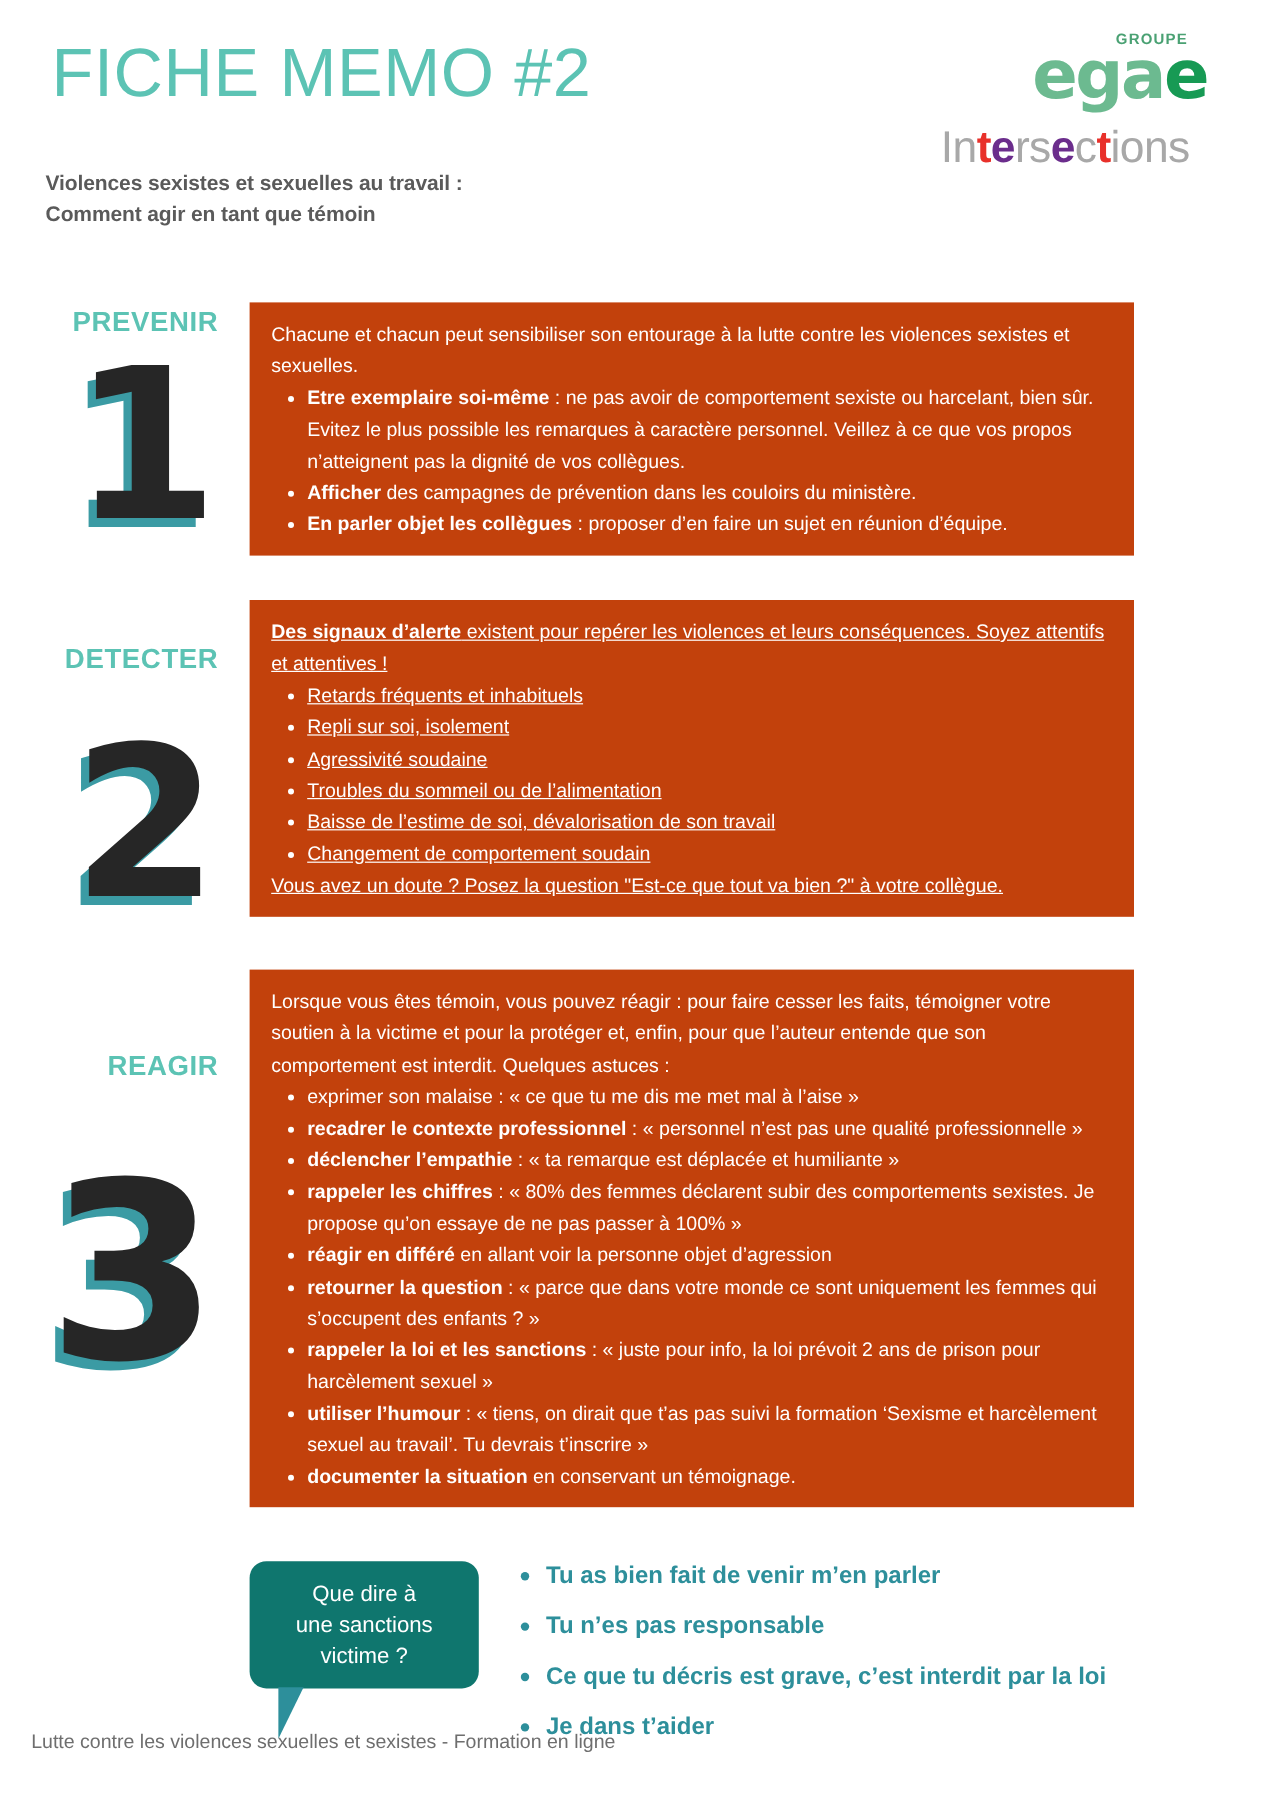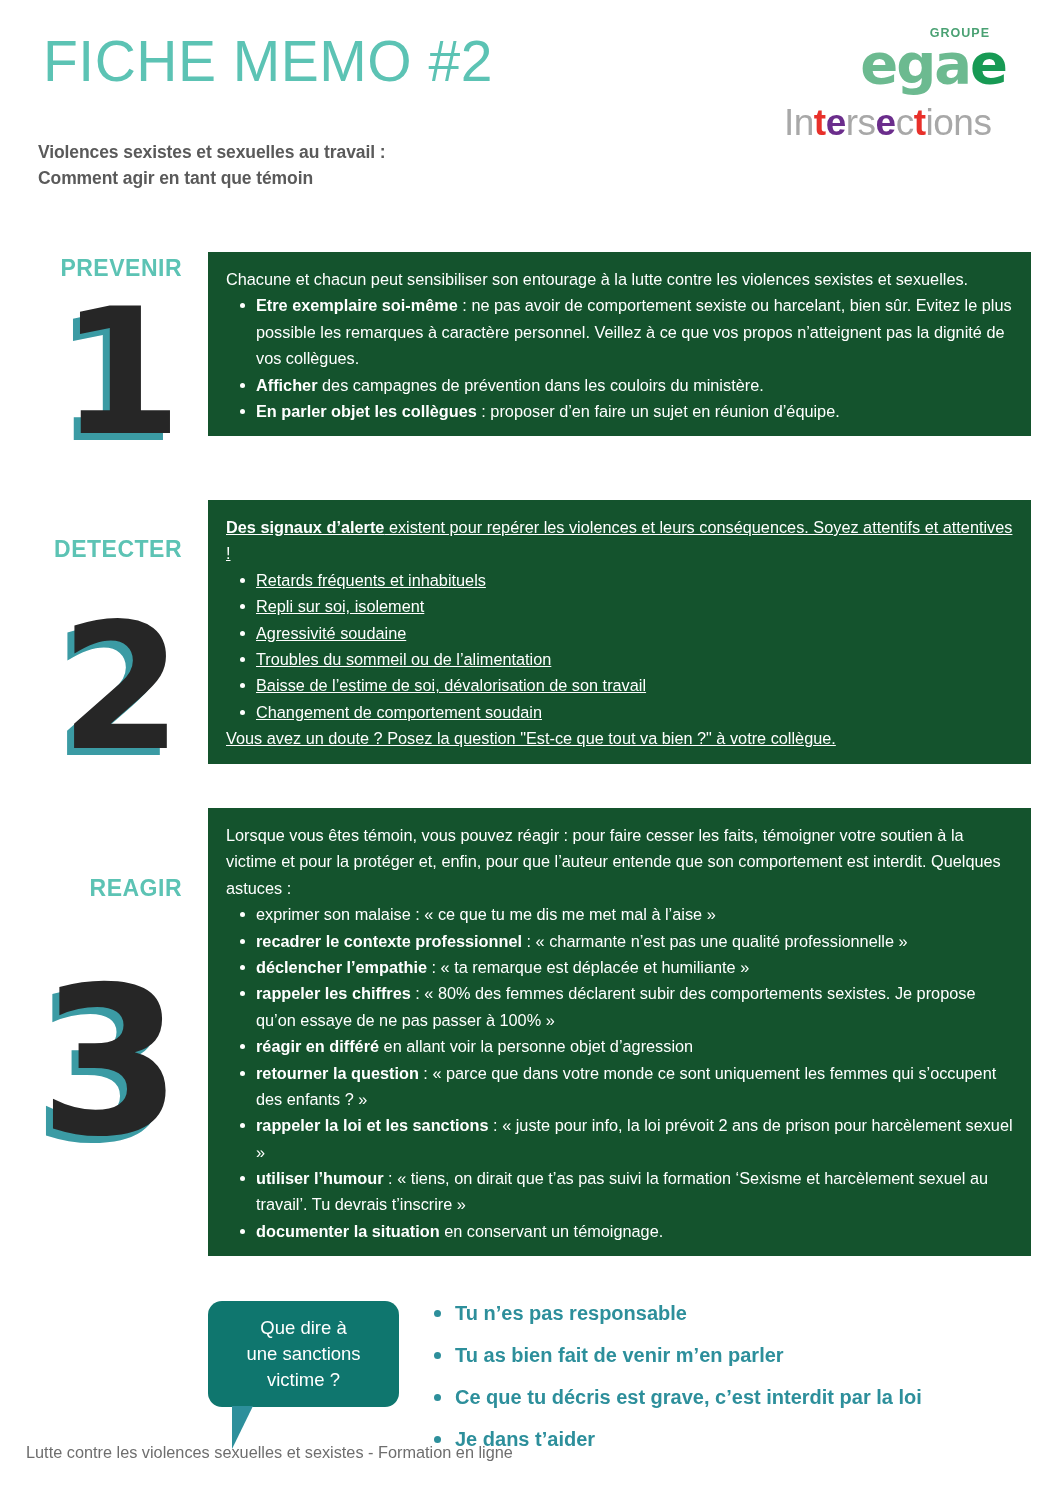--- a/index.html
+++ b/index.html
@@ -116,22 +116,22 @@
     text-align: right;
     width: 160px;
     left: 22px;
     line-height: 1;
   }
 
   
   .panel {
     position: absolute;
     left: 208px;
-    width: 823px;
-    background: #14532d;
+    width: 737px;
+    background: #c2410c;
     box-sizing: border-box;
     padding: 14px 16px 12px 18px;
     color: #ffffff;
     font-size: 16.3px;
     line-height: 1.62;
   }
   .panel p { margin: 0; }
   .panel ul {
     margin: 0;
     padding: 0;
@@ -270,21 +270,21 @@
     <p>Vous avez un doute ? Posez la question "Est-ce que tout va bien ?" à votre collègue.</p>
   </div>
 
   <div class="sec-label" style="top:875px;">REAGIR</div>
   <div class="sec-num" style="top:960px; font-size:205px;">3</div>
 
   <div class="panel" id="panel-3" style="top:808px;">
     <p>Lorsque vous êtes témoin, vous pouvez réagir : pour faire cesser les faits, témoigner votre soutien à la victime et pour la protéger et, enfin, pour que l’auteur entende que son comportement est interdit. Quelques astuces :</p>
     <ul>
       <li><b></b><span>exprimer son malaise : « ce que tu me dis me met mal à l’aise »</span></li>
-      <li><b>recadrer le contexte professionnel</b><span> : « charmante n’est pas une qualité professionnelle »</span></li>
+      <li><b>recadrer le contexte professionnel</b><span> : « personnel n’est pas une qualité professionnelle »</span></li>
       <li><b>déclencher l’empathie</b><span> : « ta remarque est déplacée et humiliante »</span></li>
       <li><b>rappeler les chiffres</b><span> : « 80% des femmes déclarent subir des comportements sexistes. Je propose qu’on essaye de ne pas passer à 100% »</span></li>
       <li><b>réagir en différé</b><span> en allant voir la personne objet d’agression</span></li>
       <li><b>retourner la question</b><span> : « parce que dans votre monde ce sont uniquement les femmes qui s’occupent des enfants ? »</span></li>
       <li><b>rappeler la loi et les sanctions</b><span> : « juste pour info, la loi prévoit 2 ans de prison pour harcèlement sexuel »</span></li>
       <li><b>utiliser l’humour</b><span> : « tiens, on dirait que t’as pas suivi la formation ‘Sexisme et harcèlement sexuel au travail’. Tu devrais t’inscrire »</span></li>
       <li><b>documenter la situation</b><span> en conservant un témoignage.</span></li>
     </ul>
   </div>
 
@@ -292,22 +292,22 @@
     <div>
       <div>Que dire à</div>
       <div>une sanctions</div>
       <div>victime ?</div>
     </div>
   </div>
   <div class="bubble-tail"></div>
 
   <div class="advice">
     <ul>
+      <li>Tu as bien fait de venir m’en parler</li>
       <li>Tu n’es pas responsable</li>
-      <li>Tu as bien fait de venir m’en parler</li>
       <li>Ce que tu décris est grave, c’est interdit par la loi</li>
       <li>Je dans t’aider</li>
     </ul>
   </div>
 
   <div class="footer">Lutte contre les violences sexuelles et sexistes - Formation en ligne</div>
 
 </div>
 
 </body></html>

